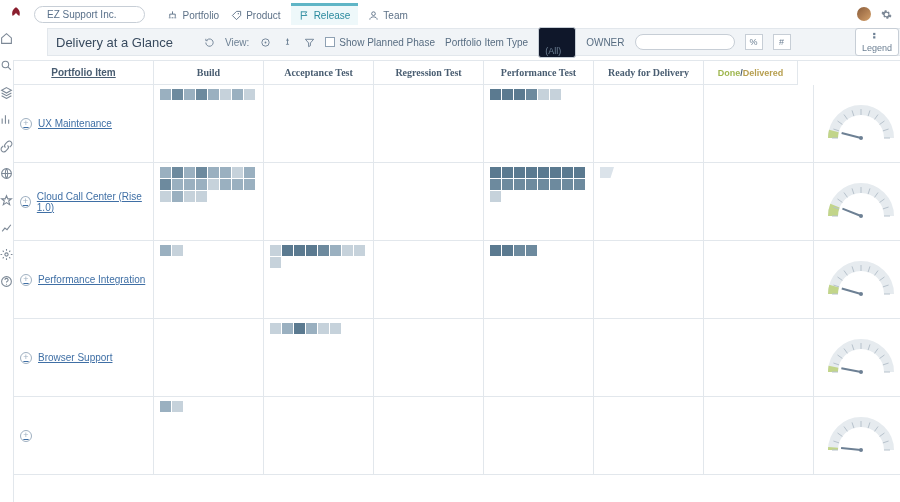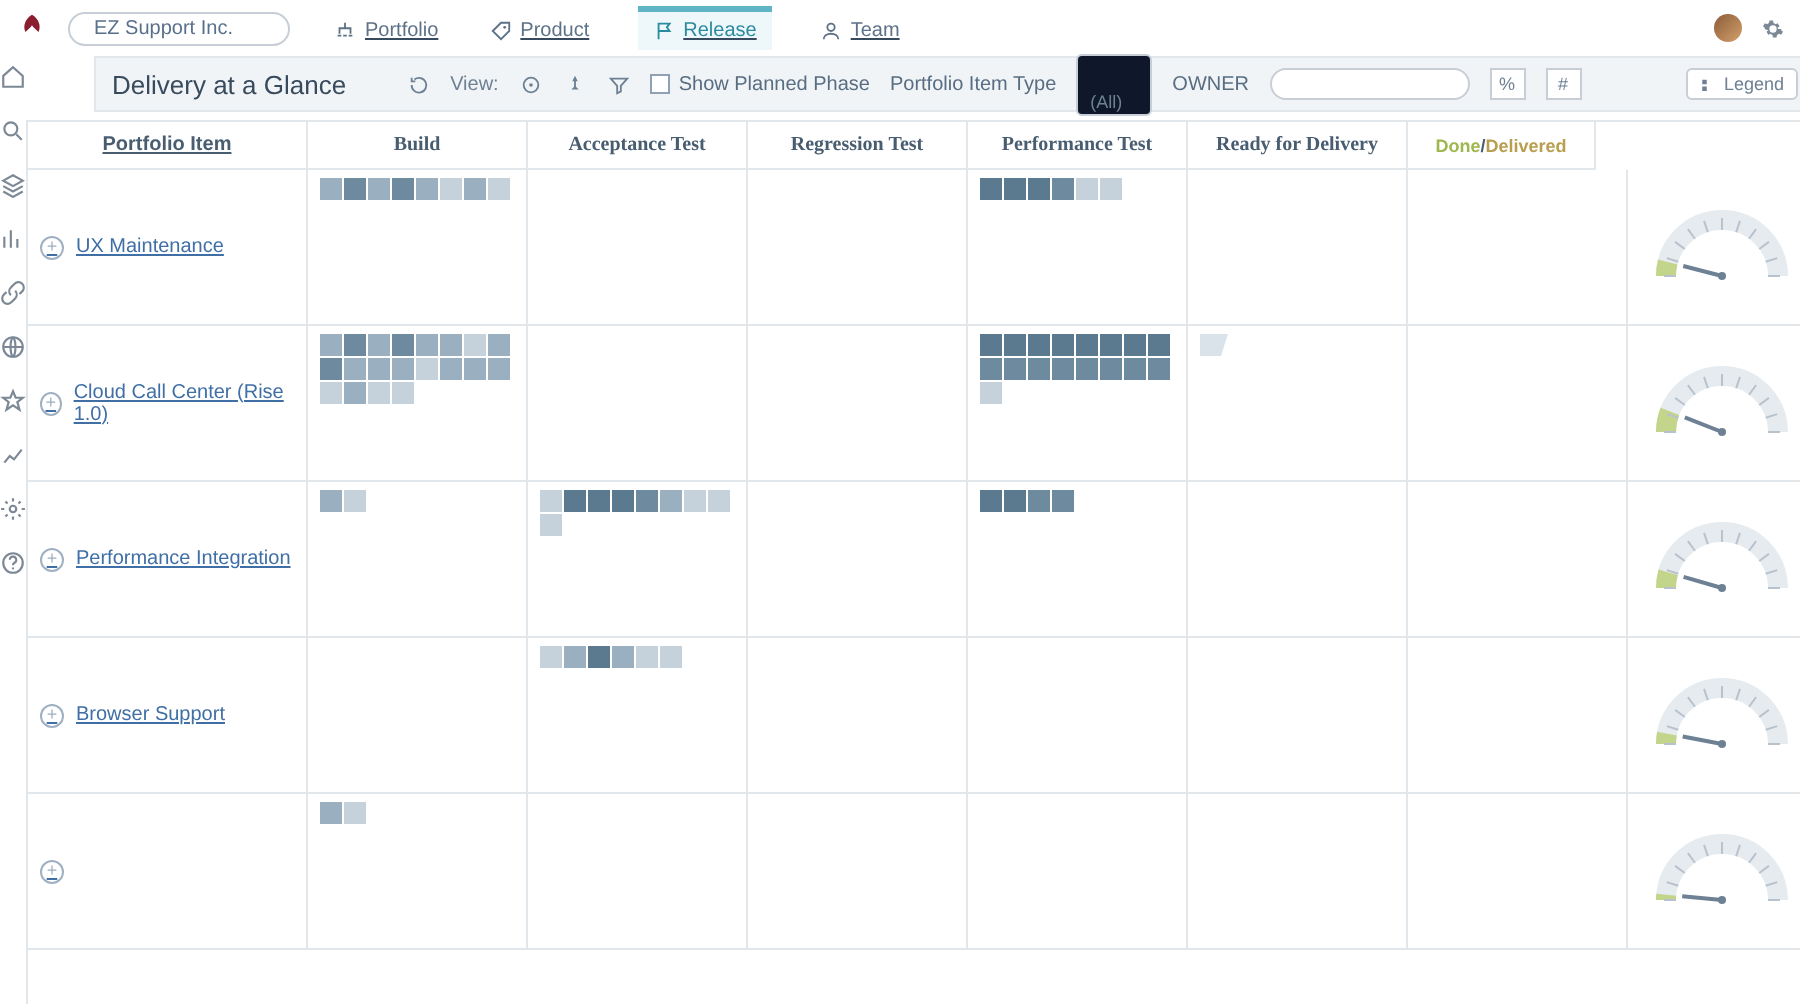--- a/index.html
+++ b/index.html
@@ -23,21 +23,21 @@
   .logo { width: 16px; height: 16px; color:#8a1e2e; display:flex; align-items:center;}
   .org-pill {
     border: 1px solid #c7ced6;
     border-radius: 14px;
     padding: 2px 28px 2px 12px;
     font-size: 10px;
     color: #59708a;
     background: #fff;
     min-width: 110px;
   }
-  .tabs { display: flex; gap: 22px; margin-left: 10px; align-items:center;text-decoration:underline;}
+  .tabs { display: flex; gap: 8px; margin-left: 10px; align-items:center;}
   .tab {
     display:flex; align-items:center; gap:4px;
     font-size: 10px; color:#5d7187; padding:4px 2px;
     border-top: 3px solid transparent;
     cursor:pointer;
   }
   .tab.active {
     color:#2a8a9e;
     border-top-color:#5fb5c6;
     background:#eef8fa;
@@ -77,20 +77,21 @@
   }
   .sq-btn {
     width:18px;height:16px;border:1px solid #c7ced6;background:#fff;
     font-size:9px;color:#6d8094;display:flex;align-items:center;justify-content:center;
   }
   .legend-btn {
     border:1px solid #c7ced6; background:#fff; border-radius:3px;
     padding:2px 6px; font-size:9px; color:#6d8094;
     display:flex;align-items:center;gap:3px;
     margin-left:auto;
+    flex-direction:column;
   }
 
   
   .layout { display:flex; height:calc(100% - 28px); }
   .rail {
     width:34px; display:flex; flex-direction:column; align-items:center;
     padding-top:4px; gap:14px;
   }
   .rail .ric { width:13px;height:13px;color:#7c8896; cursor:pointer;}
   .main { flex:1; display:flex; flex-direction:column; }

